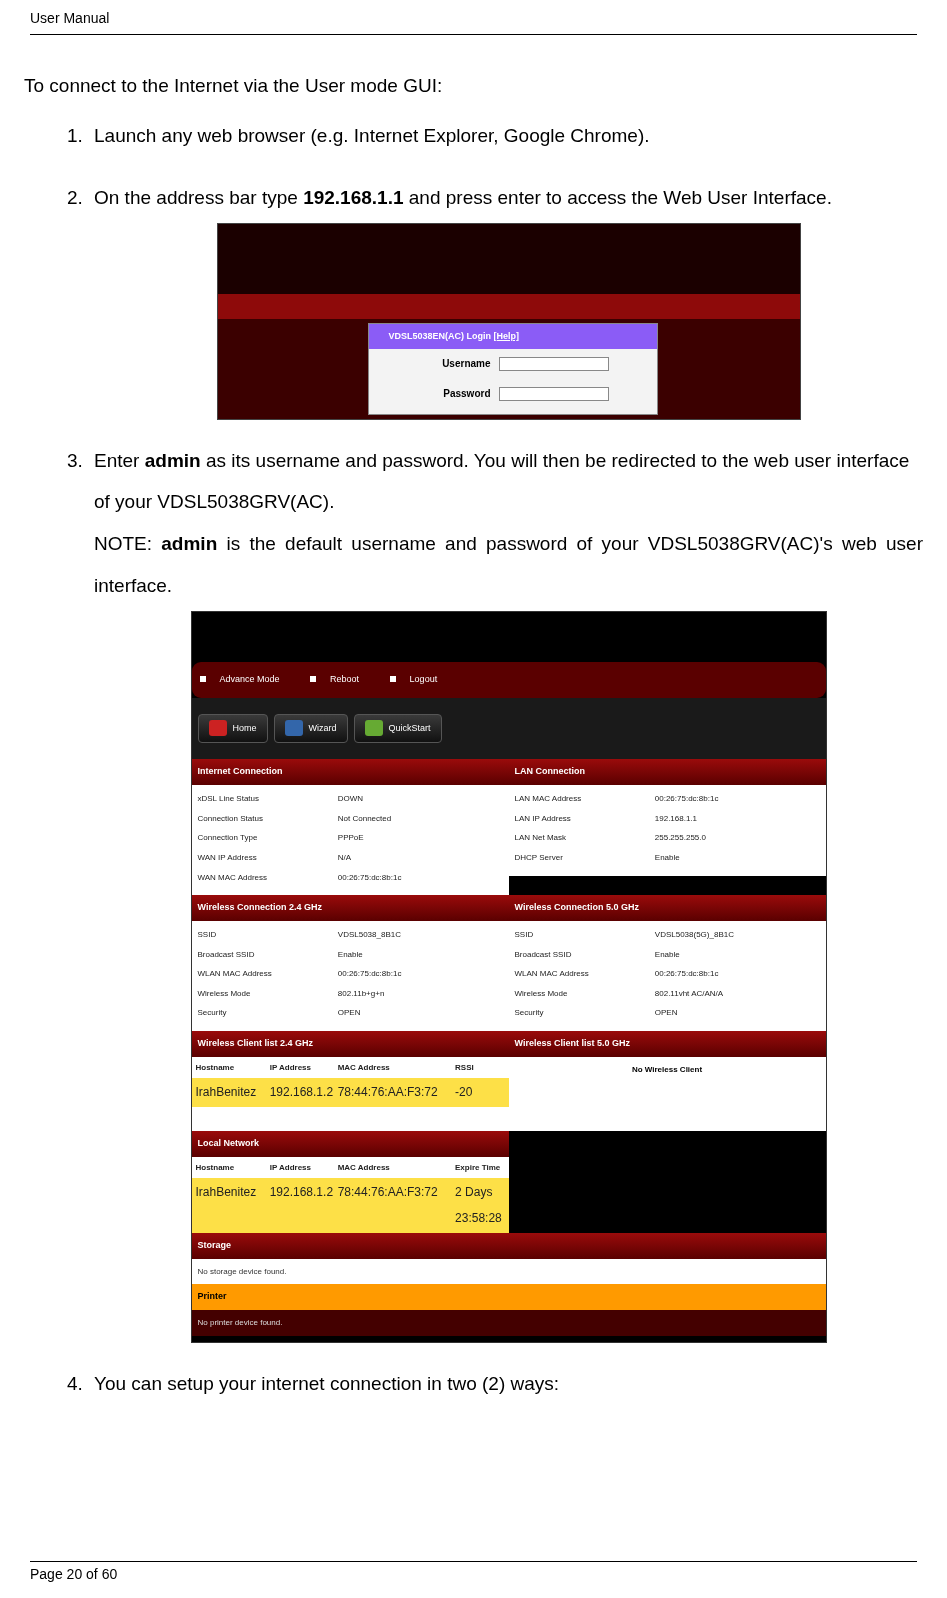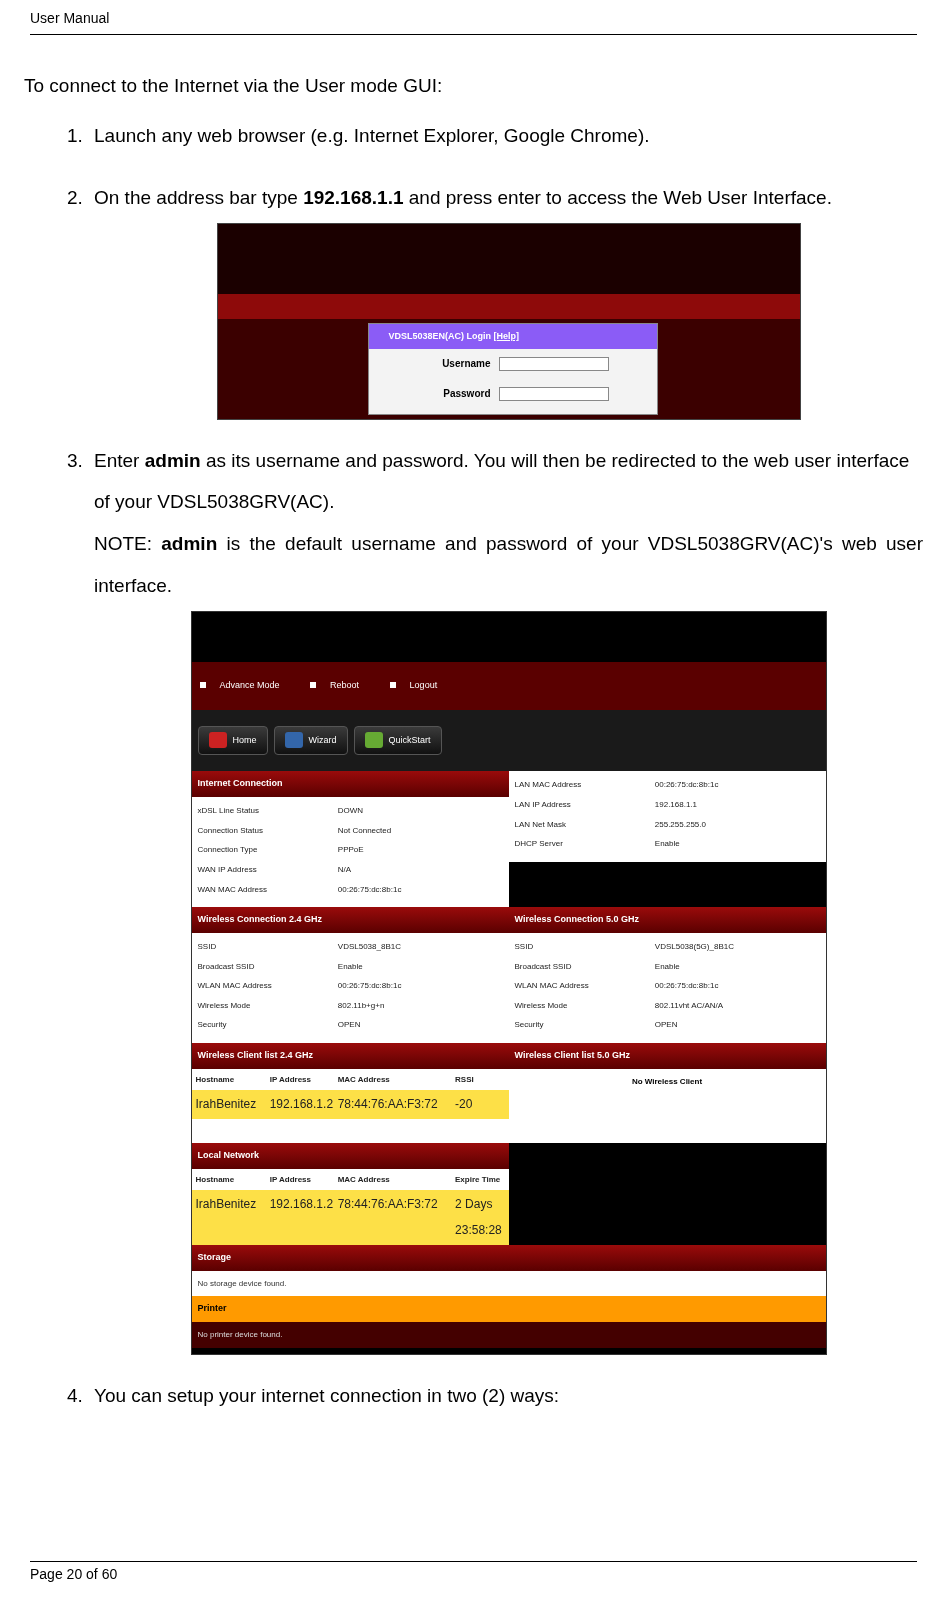--- a/index.html
+++ b/index.html
@@ -58,21 +58,21 @@
   .lrow input { width:110px; height:14px; border:1px solid #888; font-size:9px; }
   .lbtn { text-align:center; margin-top:4px; }
 
   
   .dash-shot {
     width: 636px; border:1px solid #333; background:#000;
     font-family: Arial, sans-serif; color:#fff; font-size:8px;
     padding-bottom:6px;
   }
   .dash-top-gap { height:50px; }
-  .dash-topbar { background:#5a0000; padding:14px 8px; font-size:9px; }
+  .dash-topbar { background:#5a0000; padding:8px 8px; font-size:9px;border-radius:9px; }
   .dash-topbar span { margin-right:14px; }
   .sq { display:inline-block; width:6px; height:6px; background:#fff; margin-right:3px; vertical-align:middle; }
   .nav-tabs { display:flex; gap:6px; padding:16px 6px; background:#1a1a1a; }
   .nav-tab { background:linear-gradient(#3a3a3a,#111); border:1px solid #555; border-radius:4px; padding:4px 10px; display:flex; align-items:center; gap:6px; font-size:9px; }
   .nav-tab .ic { width:18px; height:16px; border-radius:3px; display:inline-block; }
   .ic-home { background:#c22; }
   .ic-wiz  { background:#36a; }
   .ic-qs   { background:#6a3; }
 
   .grid2 { display:flex; }
@@ -182,20 +182,21 @@
                     <div class="k">WAN IP Address</div>
                     <div class="v">N/A</div>
                   </div>
                 <div class="kv-row">
                     <div class="k">WAN MAC Address</div>
                     <div class="v">00:26:75:dc:8b:1c</div>
                   </div>
               </div>
             </div>
             <div class="col">
+              <div class="panel-hdr">LAN Connection</div>
               <div class="panel-body">
                 <div class="kv-row">
                     <div class="k">LAN MAC Address</div>
                     <div class="v">00:26:75:dc:8b:1c</div>
                   </div>
                 <div class="kv-row">
                     <div class="k">LAN IP Address</div>
                     <div class="v">192.168.1.1</div>
                   </div>
                 <div class="kv-row">

